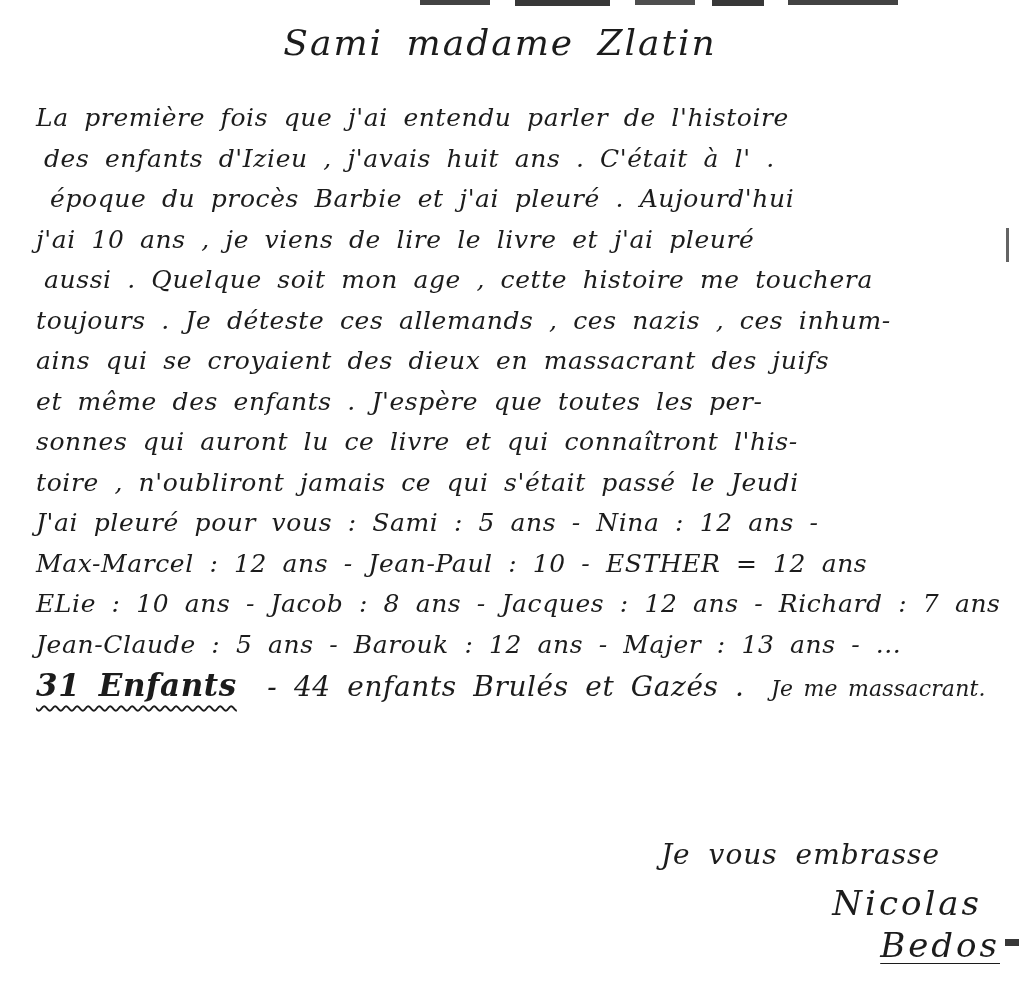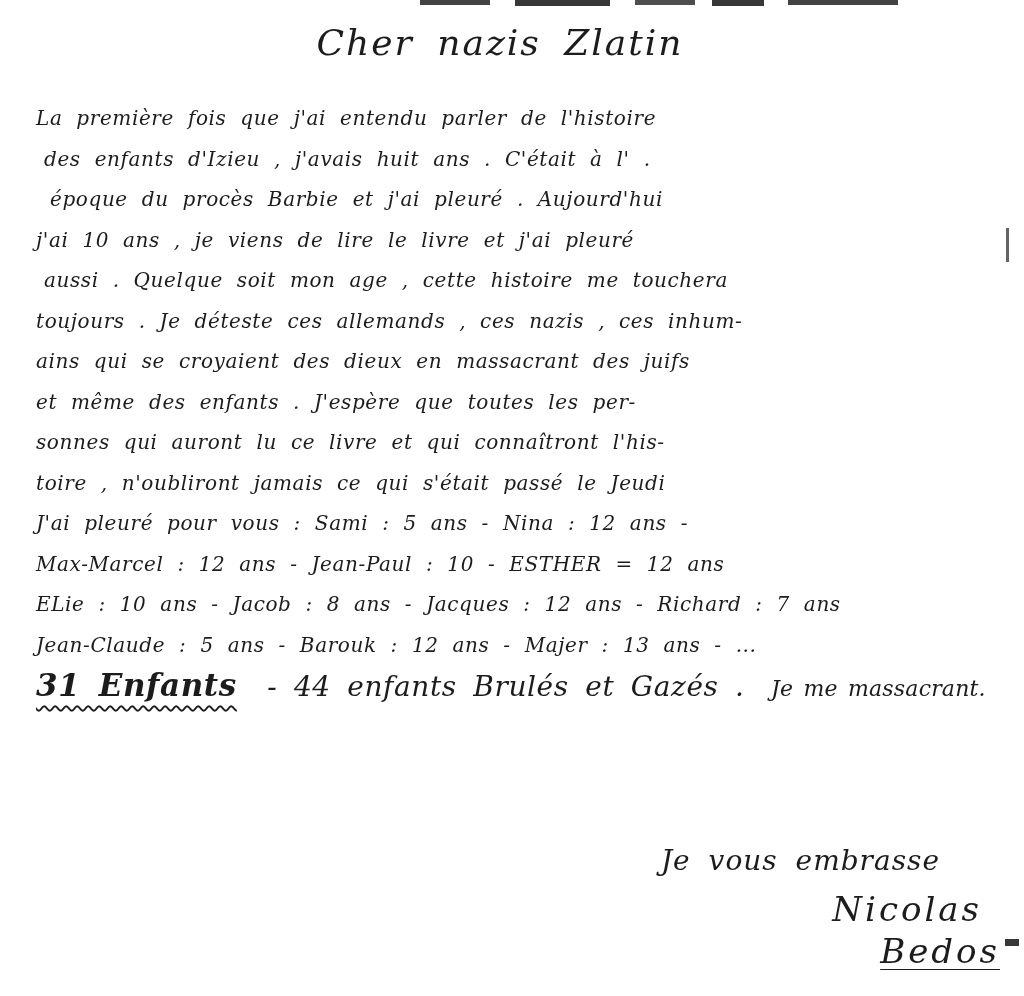--- a/index.html
+++ b/index.html
@@ -41,21 +41,21 @@
     word-spacing: 10px;
   }
 
   .body-block {
     position: absolute;
     left: 36px;
     top: 98px;
     width: 968px;
   }
   .line {
-    font-size: 20px;
+    font-size: 25px;
     line-height: 40.5px;
     letter-spacing: 0.6px;
     word-spacing: 7px;
     white-space: nowrap;
   }
   
   .indent-1 { padding-left: 8px; }
   .indent-2 { padding-left: 14px; }
 
   .final-line {
@@ -85,21 +85,20 @@
     position: absolute;
     right: 24px;
     top: 838px;
     text-align: right;
   }
   .valediction {
     font-size: 28px;
     letter-spacing: 1px;
     word-spacing: 8px;
     margin-right: 60px;
-    margin-top: 6px;
   }
   .signature-first {
     font-size: 34px;
     letter-spacing: 3px;
     margin-top: 12px;
     margin-right: 18px;
   }
   .signature-last {
     font-size: 34px;
     letter-spacing: 3px;
@@ -117,21 +116,21 @@
   <div>
     <div class="artifact a1"></div>
     <div class="artifact a2"></div>
     <div class="artifact a3"></div>
     <div class="artifact a4"></div>
     <div class="artifact a5"></div>
     <div class="artifact a6"></div>
     <div class="artifact a7"></div>
   </div>
 
-  <div class="salutation">Cher nazis Zlatin</div>
+  <div class="salutation">Sami madame Zlatin</div>
 
   <div class="body-block">
     <div class="line">La première fois que j'ai entendu parler de l'histoire</div>
     <div class="line indent-1">des enfants d'Izieu , j'avais huit ans . C'était à l' .</div>
     <div class="line indent-2">époque du procès Barbie et j'ai pleuré . Aujourd'hui</div>
     <div class="line">j'ai 10 ans , je viens de lire le livre et  j'ai pleuré</div>
     <div class="line indent-1">aussi . Quelque soit mon age , cette histoire me touchera</div>
     <div class="line">toujours . Je déteste ces allemands , ces nazis , ces inhum-</div>
     <div class="line">ains qui se croyaient des dieux en massacrant des juifs</div>
     <div class="line">et même des enfants . J'espère que toutes les per-</div>

